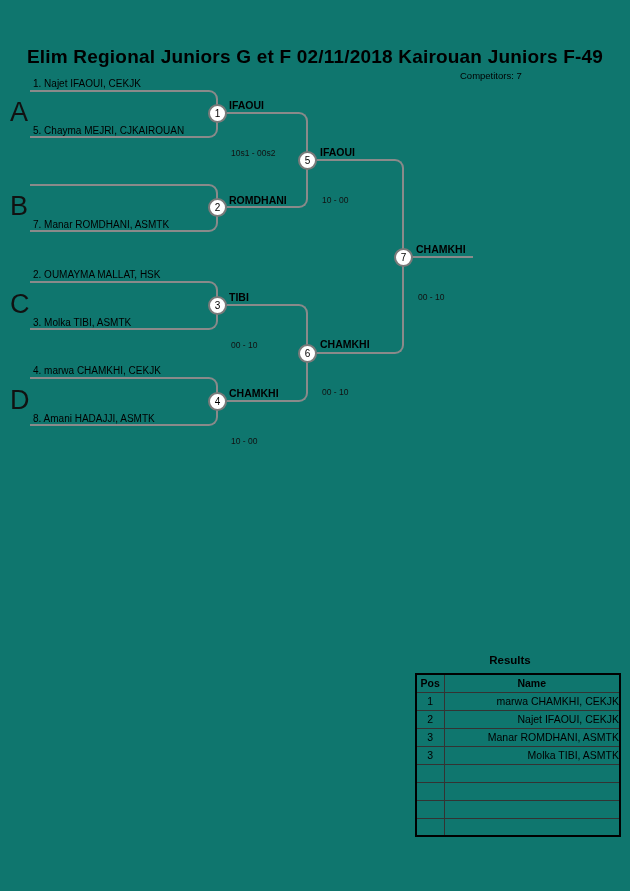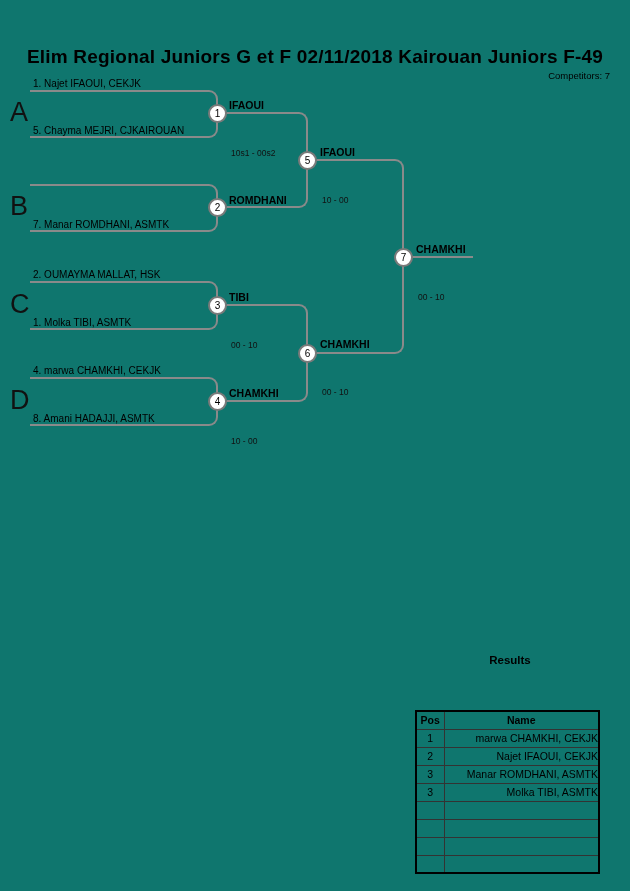--- a/index.html
+++ b/index.html
@@ -8,21 +8,21 @@
     font-family:"Liberation Sans", sans-serif; color:#000; overflow:hidden;
   }
   .page * { box-sizing:border-box; }
 
   .title {
     position:absolute; top:46px; left:50%; transform:translateX(-50%);
     font-size:19px; font-weight:bold; white-space:nowrap; letter-spacing:0.2px;
   }
   .competitors {
     position:absolute; top:70px; left:460px; width:150px;
-    font-size:9.5px; text-align:right;
+    font-size:9.5px; text-align:left;
   }
 
   .group-letter {
     position:absolute; left:10px; font-size:27px; line-height:31px; color:#111;
   }
 
   .seed-name {
     position:absolute; left:33px; font-size:10px; white-space:nowrap;
   }
 
@@ -44,21 +44,21 @@
   }
 
   .winner { position:absolute; font-size:10.5px; font-weight:bold; white-space:nowrap; }
   .score  { position:absolute; font-size:8.5px; white-space:nowrap; color:#111;margin-top:32px; }
 
   .results-title {
     position:absolute; left:415px; width:190px; top:654px;
     text-align:center; font-size:11.5px; font-weight:bold;
   }
   table.results {
-    position:absolute; left:415px; top:710px; width:185px;
+    position:absolute; left:415px; top:673px; width:206px;
     border-collapse:collapse; border:2px solid #000; table-layout:fixed;
   }
   table.results th, table.results td {
     border:1px solid #333; height:18px; padding:0;
     font-size:10.5px; overflow:hidden; white-space:nowrap;
   }
   table.results th { font-weight:bold; text-align:center; }
   td.pos-cell { width:28px; text-align:center; }
   td.name-cell { text-align:right; padding-left:6px; }
 </style>
@@ -72,21 +72,21 @@
 
   <div class="group-letter" style="top:97px">A</div>
   <div class="group-letter" style="top:191px">B</div>
   <div class="group-letter" style="top:289px">C</div>
   <div class="group-letter" style="top:385px">D</div>
 
   <div class="seed-name" style="top:78px">1. Najet IFAOUI, CEKJK</div>
   <div class="seed-name" style="top:125px">5. Chayma MEJRI, CJKAIROUAN</div>
   <div class="seed-name" style="top:219px">7. Manar ROMDHANI, ASMTK</div>
   <div class="seed-name" style="top:269px">2. OUMAYMA MALLAT, HSK</div>
-  <div class="seed-name" style="top:317px">1. Molka TIBI, ASMTK</div>
+  <div class="seed-name" style="top:317px">3. Molka TIBI, ASMTK</div>
   <div class="seed-name" style="top:365px">4. marwa CHAMKHI, CEKJK</div>
   <div class="seed-name" style="top:413px">8. Amani HADAJJI, ASMTK</div>
 
   <div class="pair" style="top:90px;height:48px"></div>
   <div class="pair" style="top:184px;height:48px"></div>
   <div class="pair" style="top:281px;height:49px"></div>
   <div class="pair" style="top:377px;height:49px"></div>
 
   <div class="conn down" style="left:227px;top:112px;width:81px;height:48px"></div>
   <div class="conn up" style="left:227px;top:161px;width:81px;height:47px"></div>

